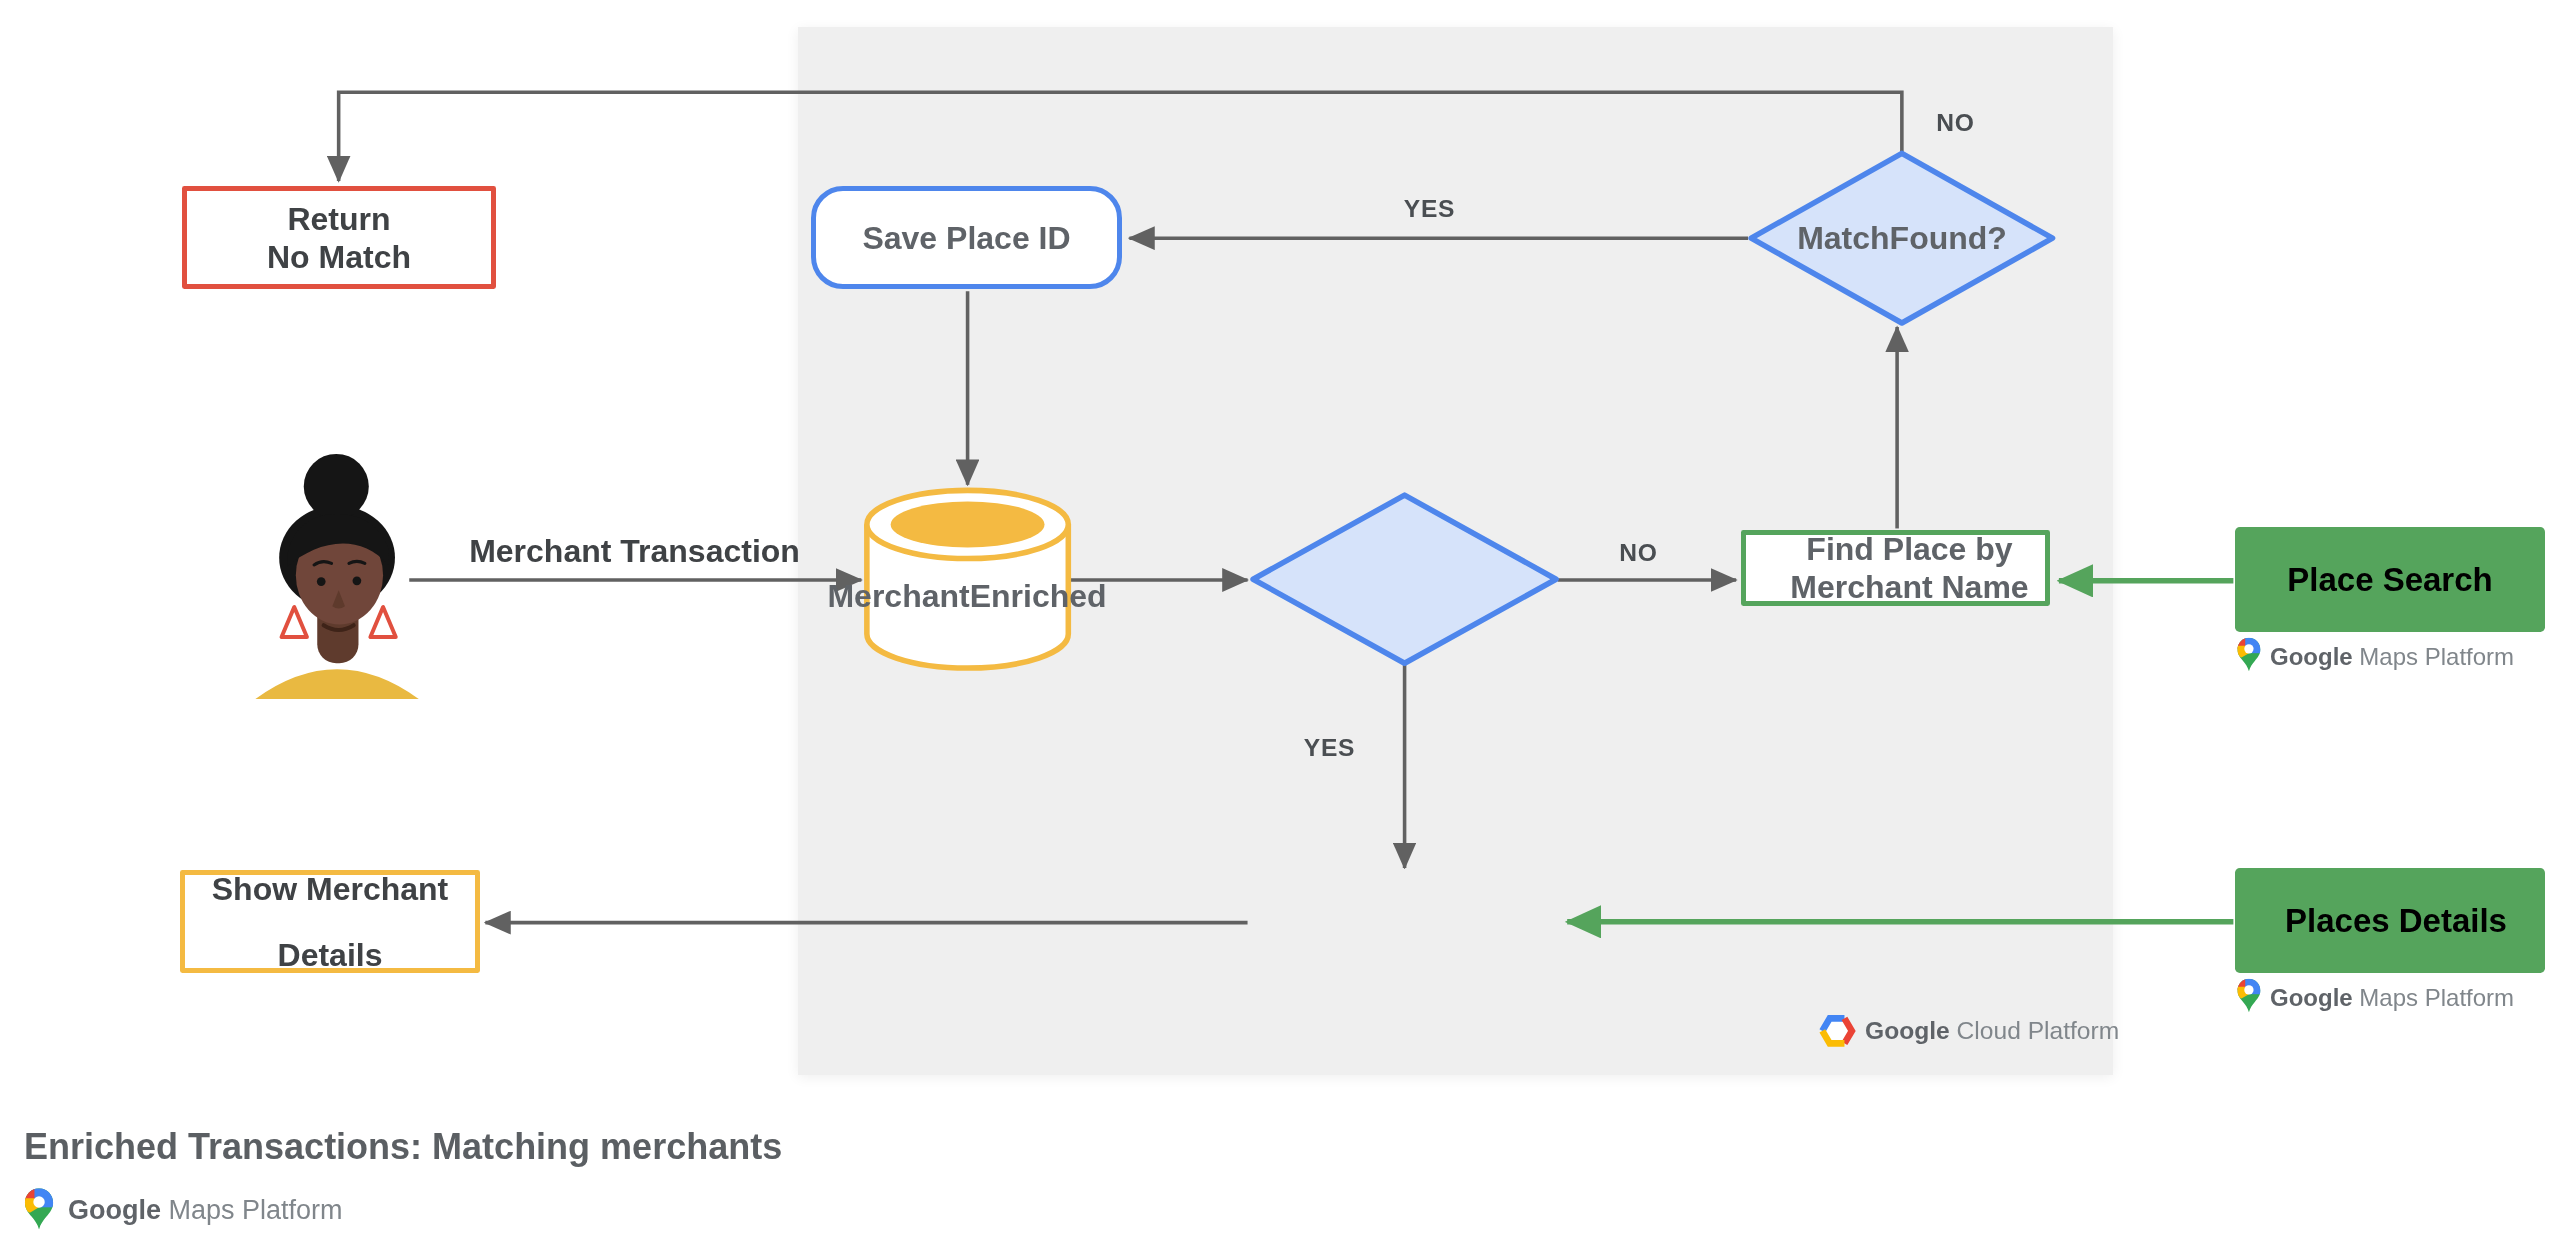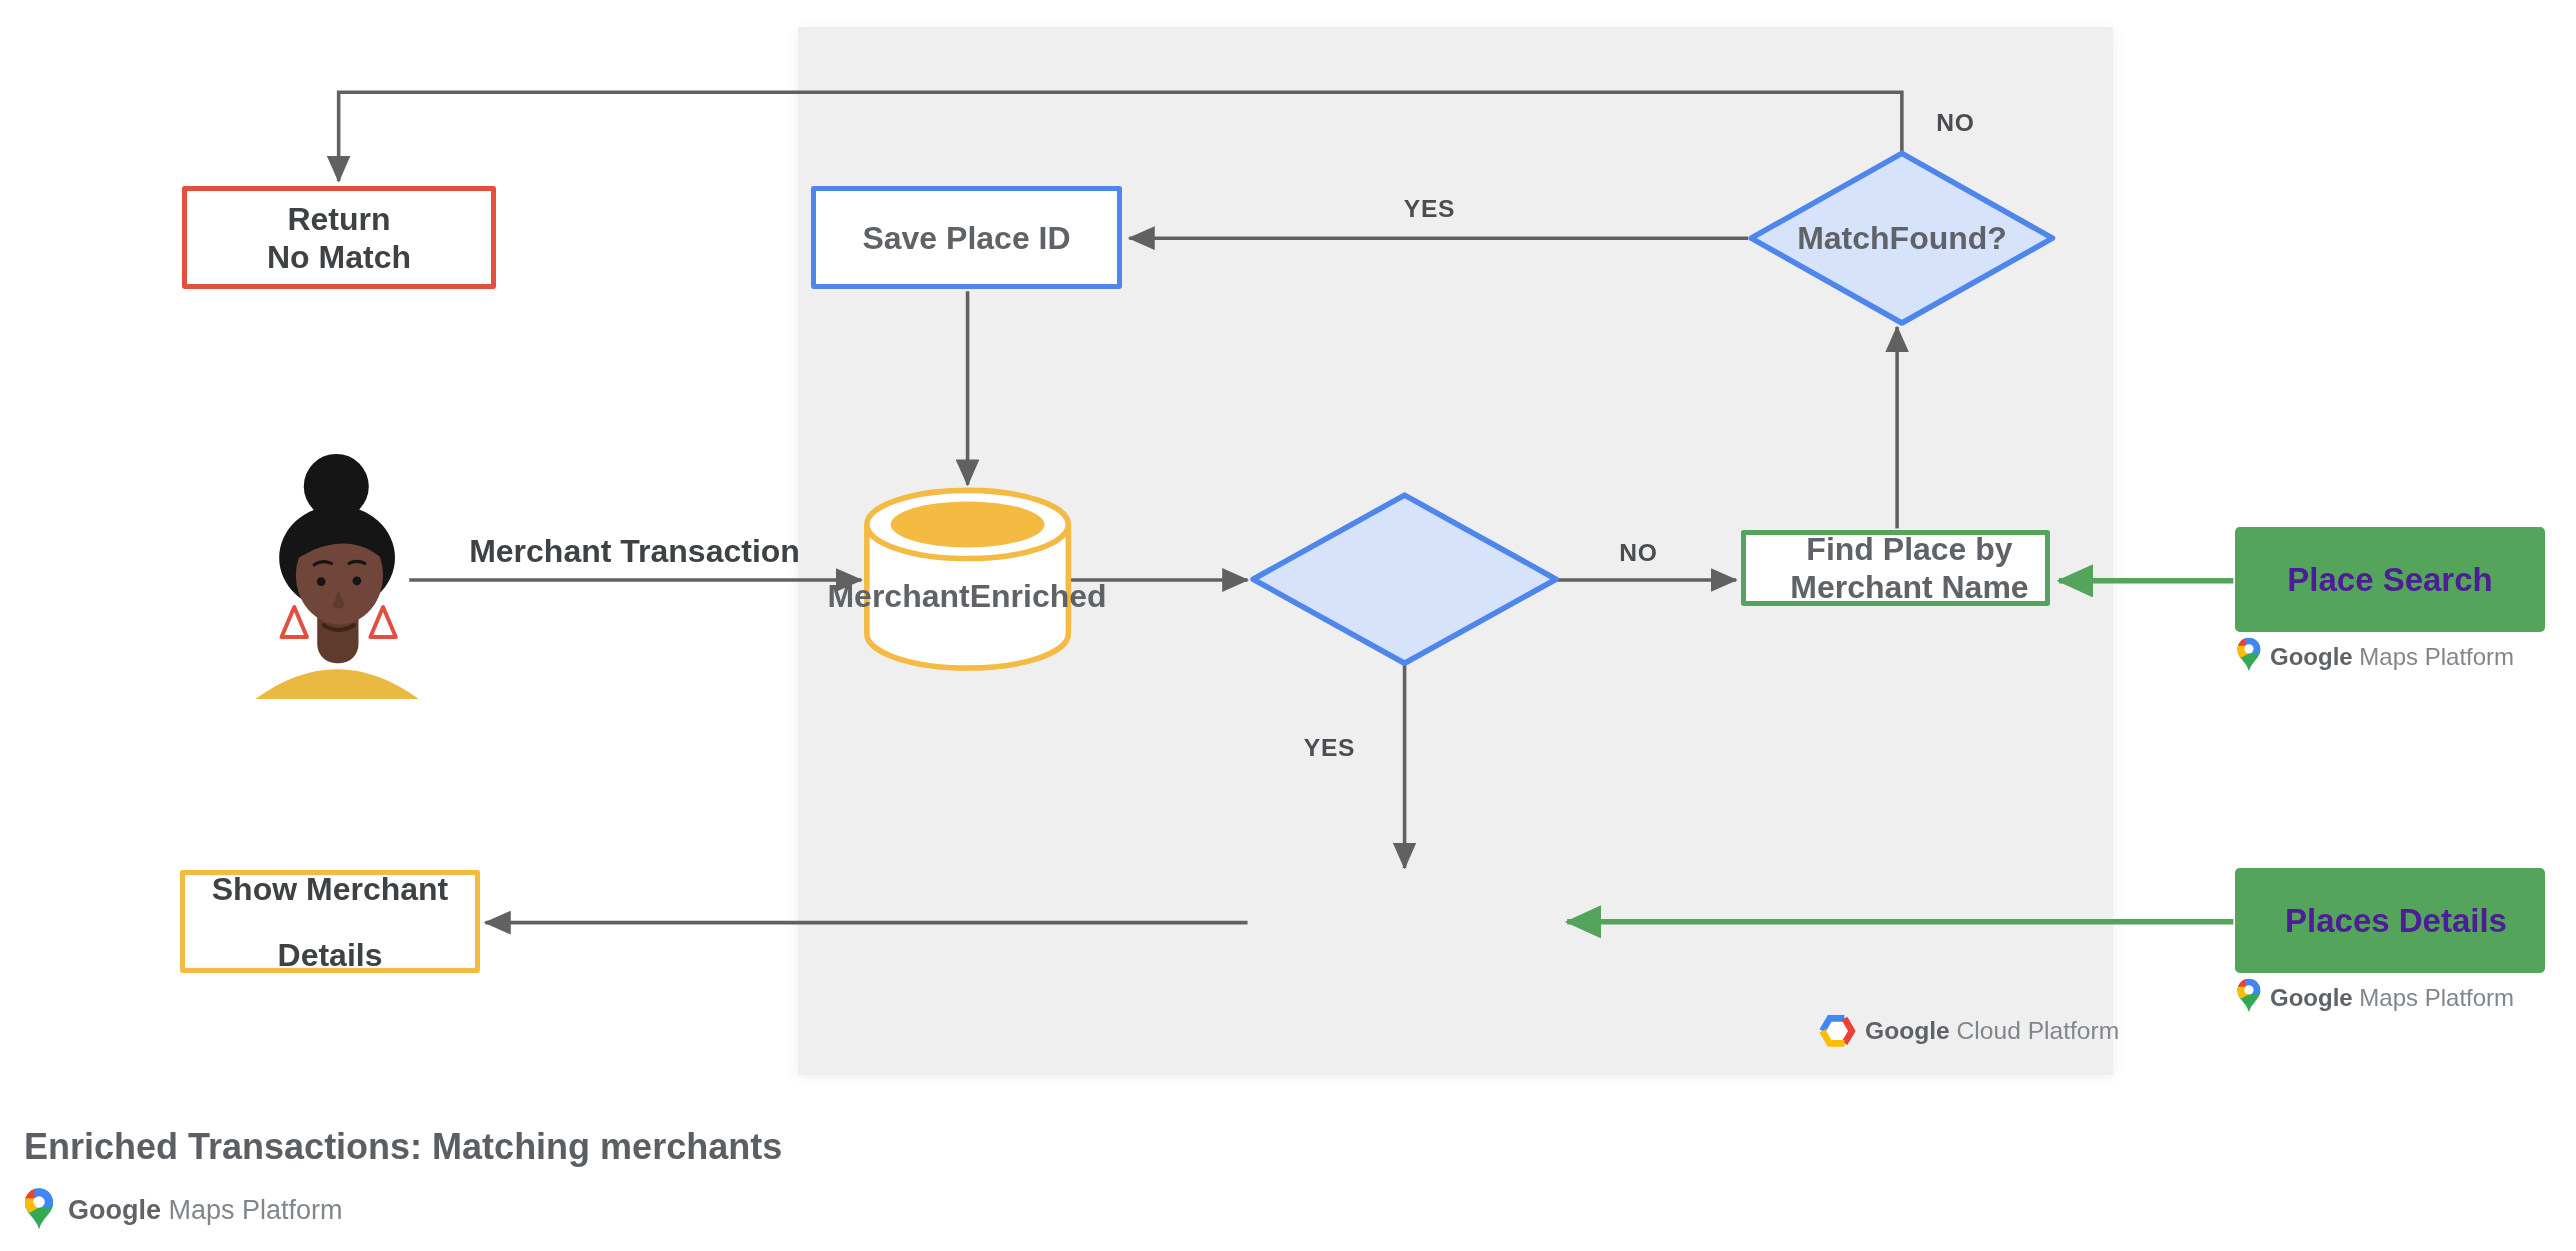--- a/index.html
+++ b/index.html
@@ -32,28 +32,28 @@
     flex-direction: column;
     align-items: center;
     justify-content: center;
     text-align: center;
     font-size: 32px;
     line-height: 38px;
     font-weight: bold;
     color: #5F6368;
   }
   .node.red    { border-color: #E1503F; color: #3F4245; }
-  .node.blue   { border-color: #4E86EC; }
+  .node.blue   { border-color: #4E86EC; border-radius: 32px; }
   .node.green  { border-color: #55A45C; }
   .node.yellow { border-color: #F4BA42; color: #3F4245; }
   .node.fill-green {
     background: #55A45C;
     border: none;
     border-radius: 4.8px;
-    color: #4c1d95;
+    color: #000000;
     font-size: 33px;
   }
   .diamond-text {
     position: absolute;
     display: flex;
     flex-direction: row;
     align-items: center;
     justify-content: center;
     text-align: center;
     font-size: 32px;

